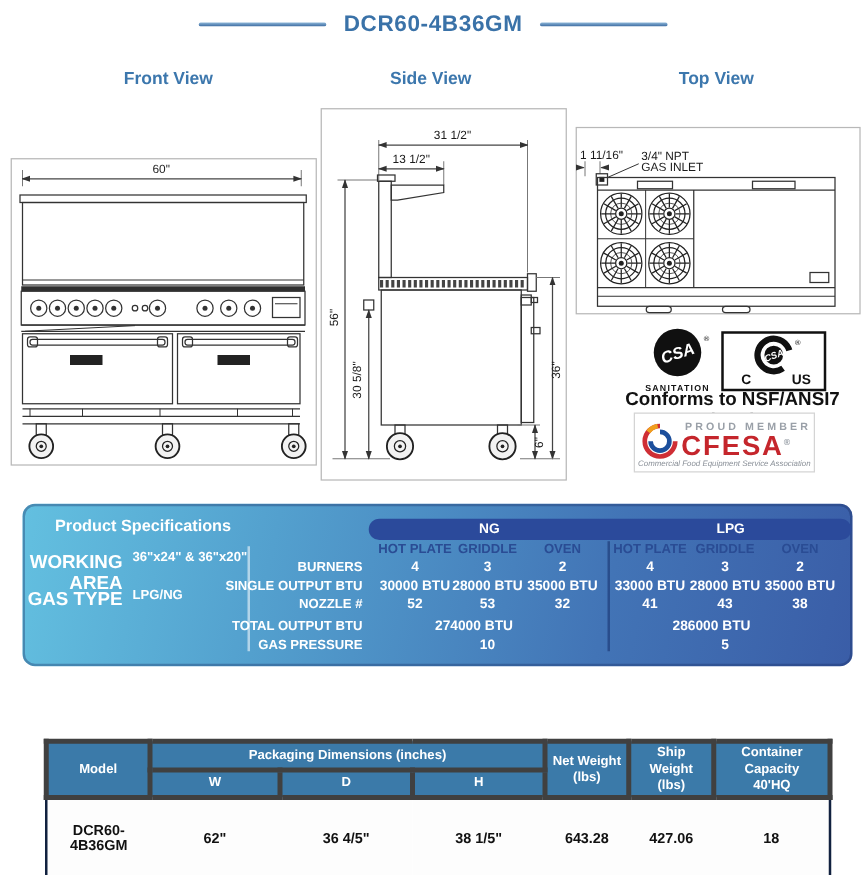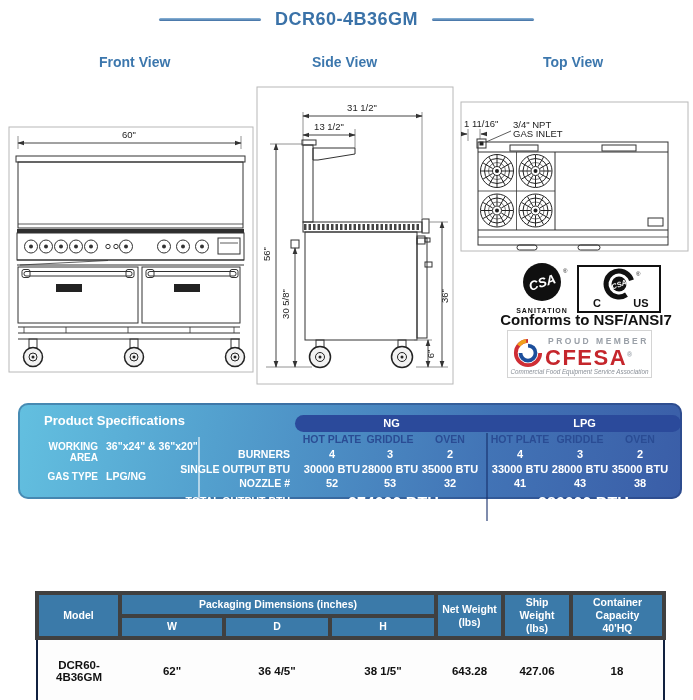--- a/index.html
+++ b/index.html
@@ -33,34 +33,34 @@
   .cert-csa-san .san-txt { font-size:7px; font-weight:bold; color:#111; letter-spacing:1px; margin-top:-2px; }
   .cert-csa-cus { position:absolute; left:577px; top:265px; width:84px; height:48px; border:2px solid #111; background:#fff; box-sizing:border-box; }
   .cert-nsf { position:absolute; left:497px; top:311px; width:178px; text-align:center; font-size:15px; font-weight:bold; color:#111; }
   .cfesa-box { position:absolute; left:507px; top:330px; width:145px; height:48px; background:#fff; border:1px solid #d4d4d4; box-sizing:border-box; }
   .cfesa-proud { position:absolute; left:40px; top:5px; font-size:8.5px; font-weight:bold; color:#9aa0a8; letter-spacing:2.5px; }
   .cfesa-name  { position:absolute; left:37px; top:13px; font-size:22px; font-weight:800; color:#c5262c; letter-spacing:1.5px; line-height:22px; }
   .cfesa-name sup { font-size:7px; color:#9aa0a8; }
   .cfesa-sub { position:absolute; left:2px; right:2px; bottom:2px; font-size:6.3px; font-style:italic; color:#8a9098; text-align:center; white-space:nowrap; }
 
   
-  .spec-panel { position:absolute; left:18px; top:403px; width:664px; height:96px; border-radius:10px;
+  .spec-panel { position:absolute; left:18px; top:403px; width:664px; height:130px; border-radius:10px;
     background:linear-gradient(102deg,#63c0e0 0%,#53a0ce 30%,#4274b6 70%,#3a5da7 100%);
     box-shadow:inset 0 0 0 2px rgba(24,44,98,.35); }
   .spec-title { position:absolute; left:26px; top:10px; color:#fff; font-weight:bold; font-size:13px; }
-  .spec-left-label { position:absolute; left:2px; width:78px; text-align:right; color:#fff; font-weight:700; font-size:10px; }
+  .spec-left-label { position:absolute; left:2px; width:78px; text-align:right; color:#fff; font-weight:700; font-size:15px; }
   .spec-left-value { position:absolute; left:88px; color:#fff; font-weight:700; font-size:10.5px; white-space:nowrap; }
   .div-white { position:absolute; left:180px; top:34px; width:1.5px; height:84px; background:rgba(255,255,255,.55); }
   .div-dark  { position:absolute; left:468px; top:30px; width:1.5px; height:88px; background:rgba(22,45,105,.55); }
   .gas-pill { position:absolute; left:277px; top:12px; width:386px; height:17px; border-radius:9px; background:#2b4a9b; display:flex; }
   .gas-pill > div { width:50%; text-align:center; color:#fff; font-weight:bold; font-size:11px; line-height:17px; }
   .srl { position:absolute; left:158px; width:114px; text-align:right; color:#fff; font-weight:700; font-size:10.5px; white-space:nowrap; }
   .sch { position:absolute; width:70px; text-align:center; color:#2a4c94; font-weight:700; font-size:10.5px; white-space:nowrap; }
   .sv  { position:absolute; width:70px; text-align:center; color:#fff; font-weight:700; font-size:11px; white-space:nowrap; }
-  .svw { position:absolute; width:84px; text-align:left; color:#fff; font-weight:700; font-size:16px; white-space:nowrap; }
+  .svw { position:absolute; width:84px; text-align:left; color:#fff; font-weight:700; font-size:11px; white-space:nowrap; }
   .c1{left:279px}.c2{left:337px}.c3{left:397px}.c4{left:467px}.c5{left:527px}.c6{left:587px}
   .rh{top:30px}.r1{top:45px}.r2{top:60px}.r3{top:74px}.r4{top:92px}.r5{top:107px}
   .w1{left:330px}.w2{left:520px}
 
   
   .pkg-table { position:absolute; left:35px; top:591px; border-collapse:collapse; border:2px solid #11213f; }
   .pkg-table th { background:#3b7aa9; color:#fff; border:4px solid #404040; font-size:10.5px; font-weight:bold; padding:1px 2px; white-space:pre-line; line-height:1.25; }
   .pkg-table td { border:none; background:#fdfdfd; color:#111; font-size:11.5px; font-weight:600; text-align:center; height:60px; }
 </style>
 </head>

